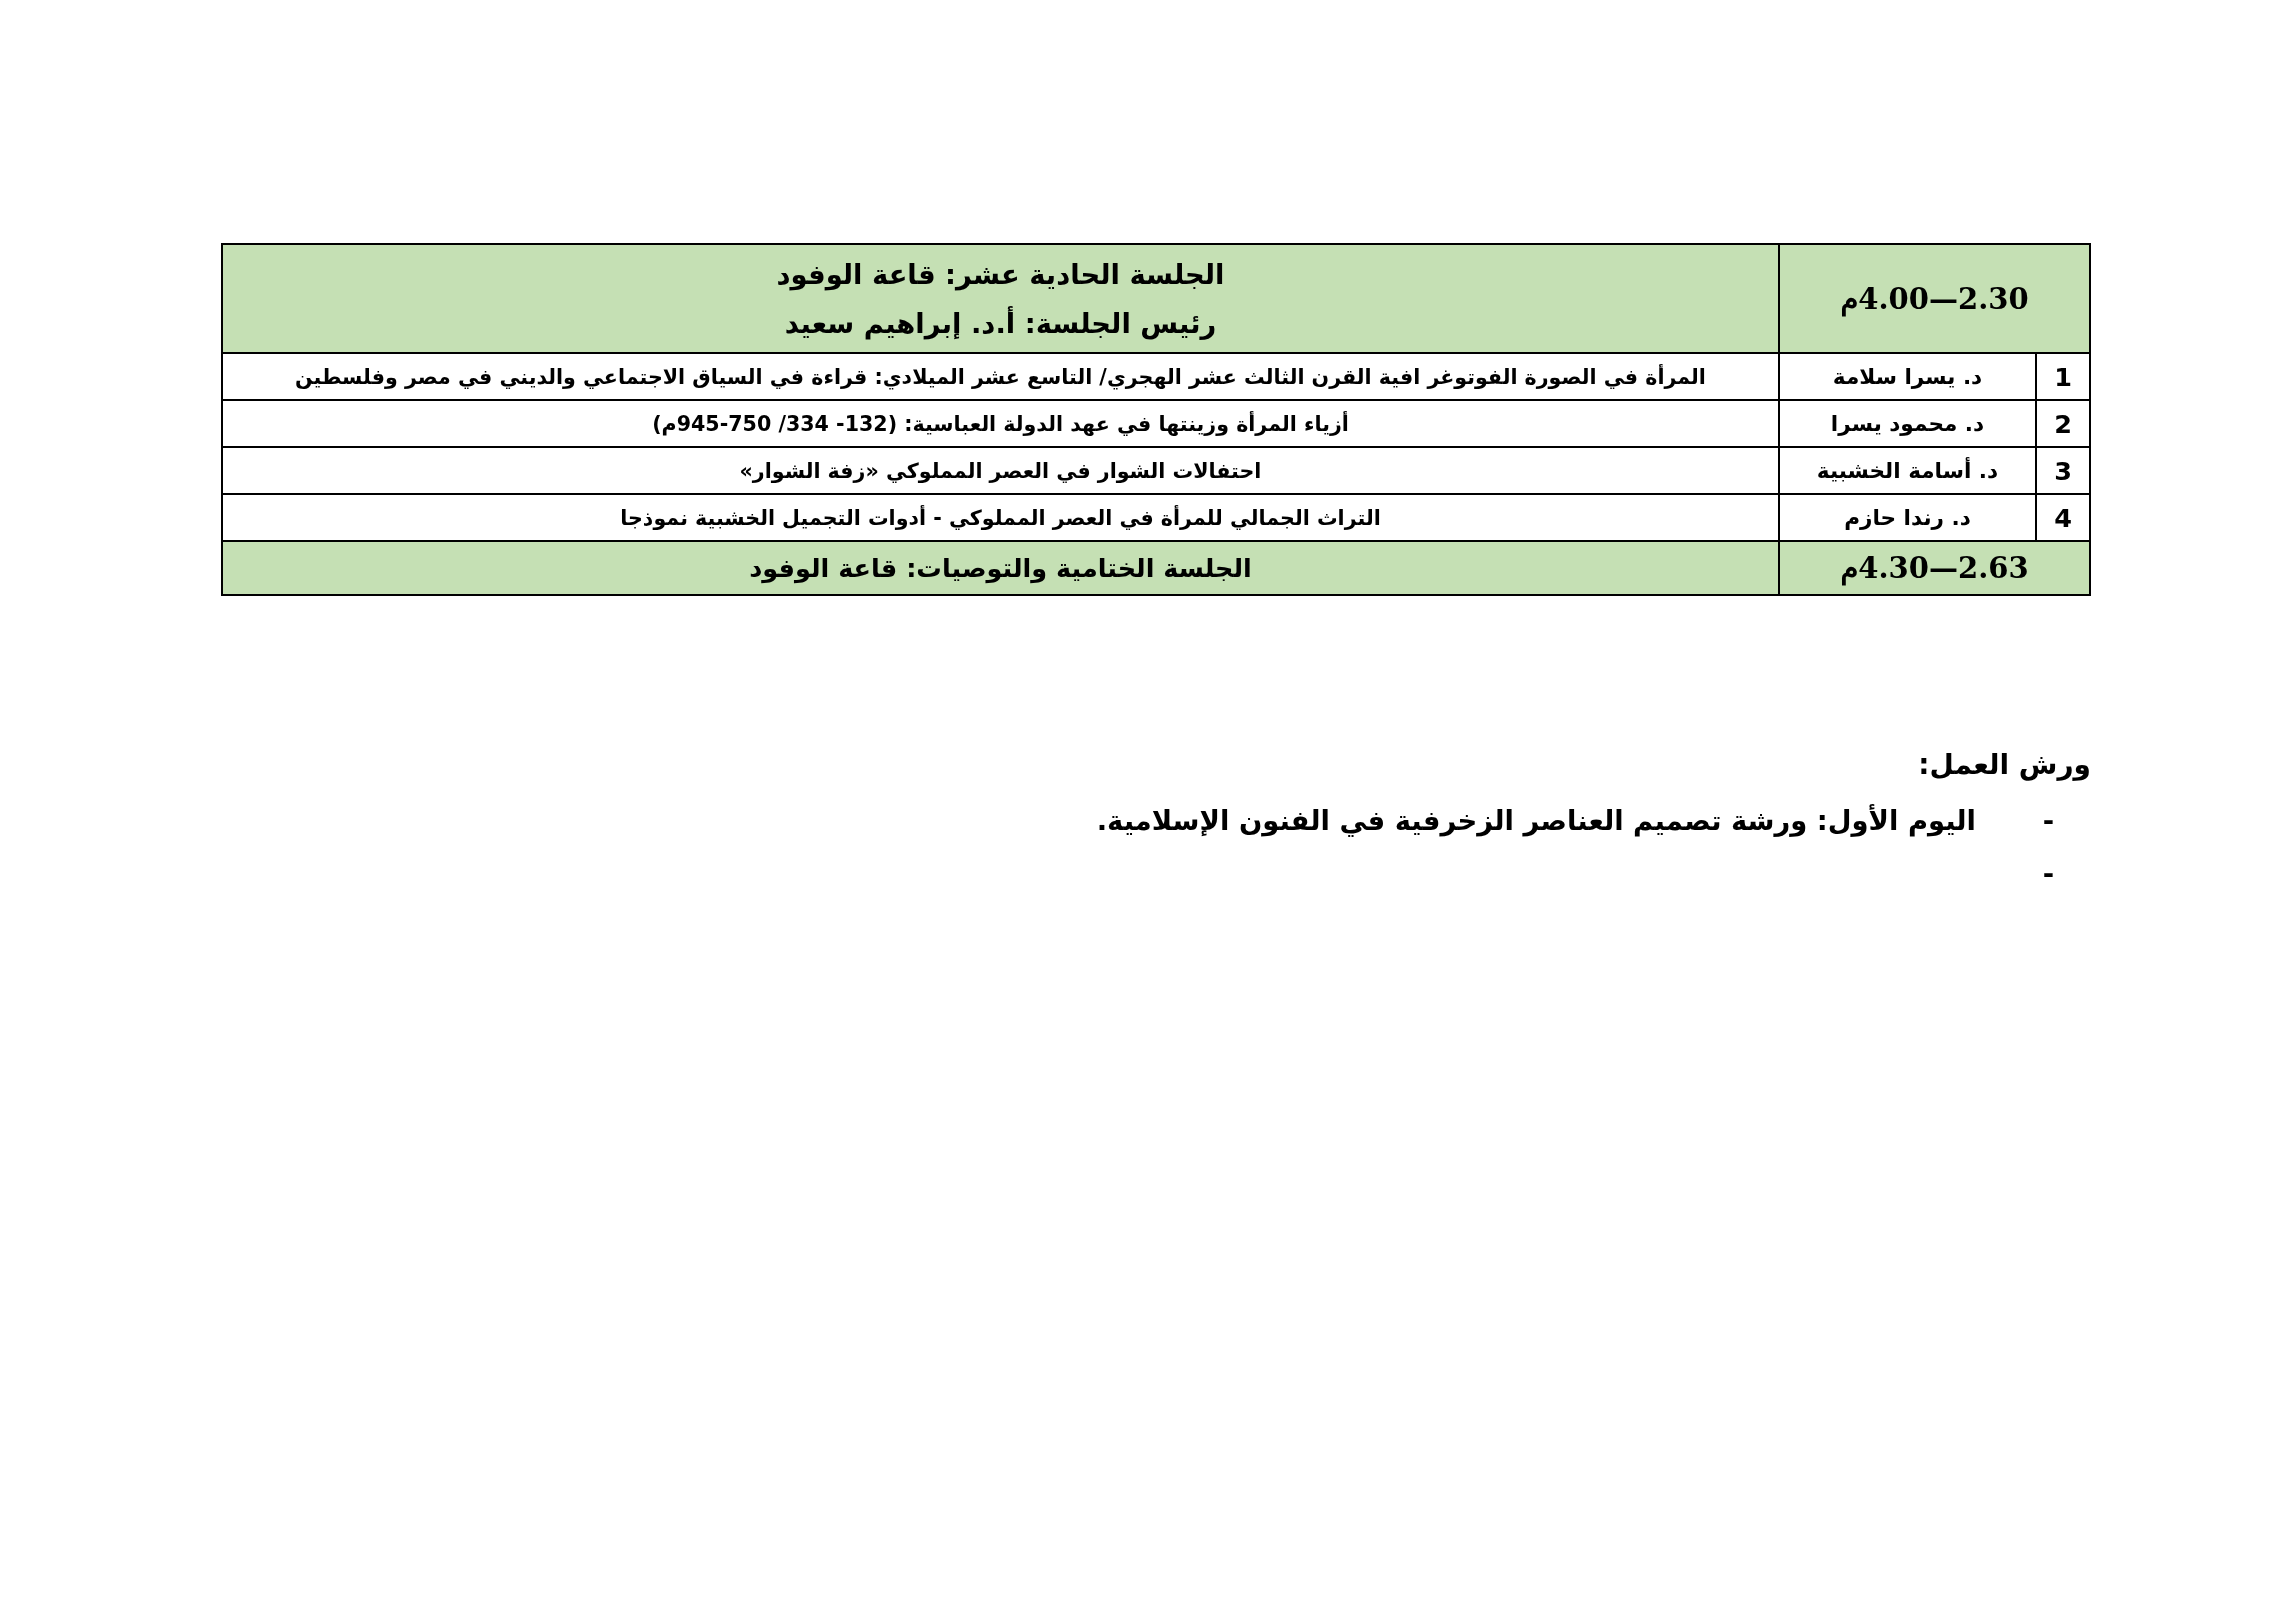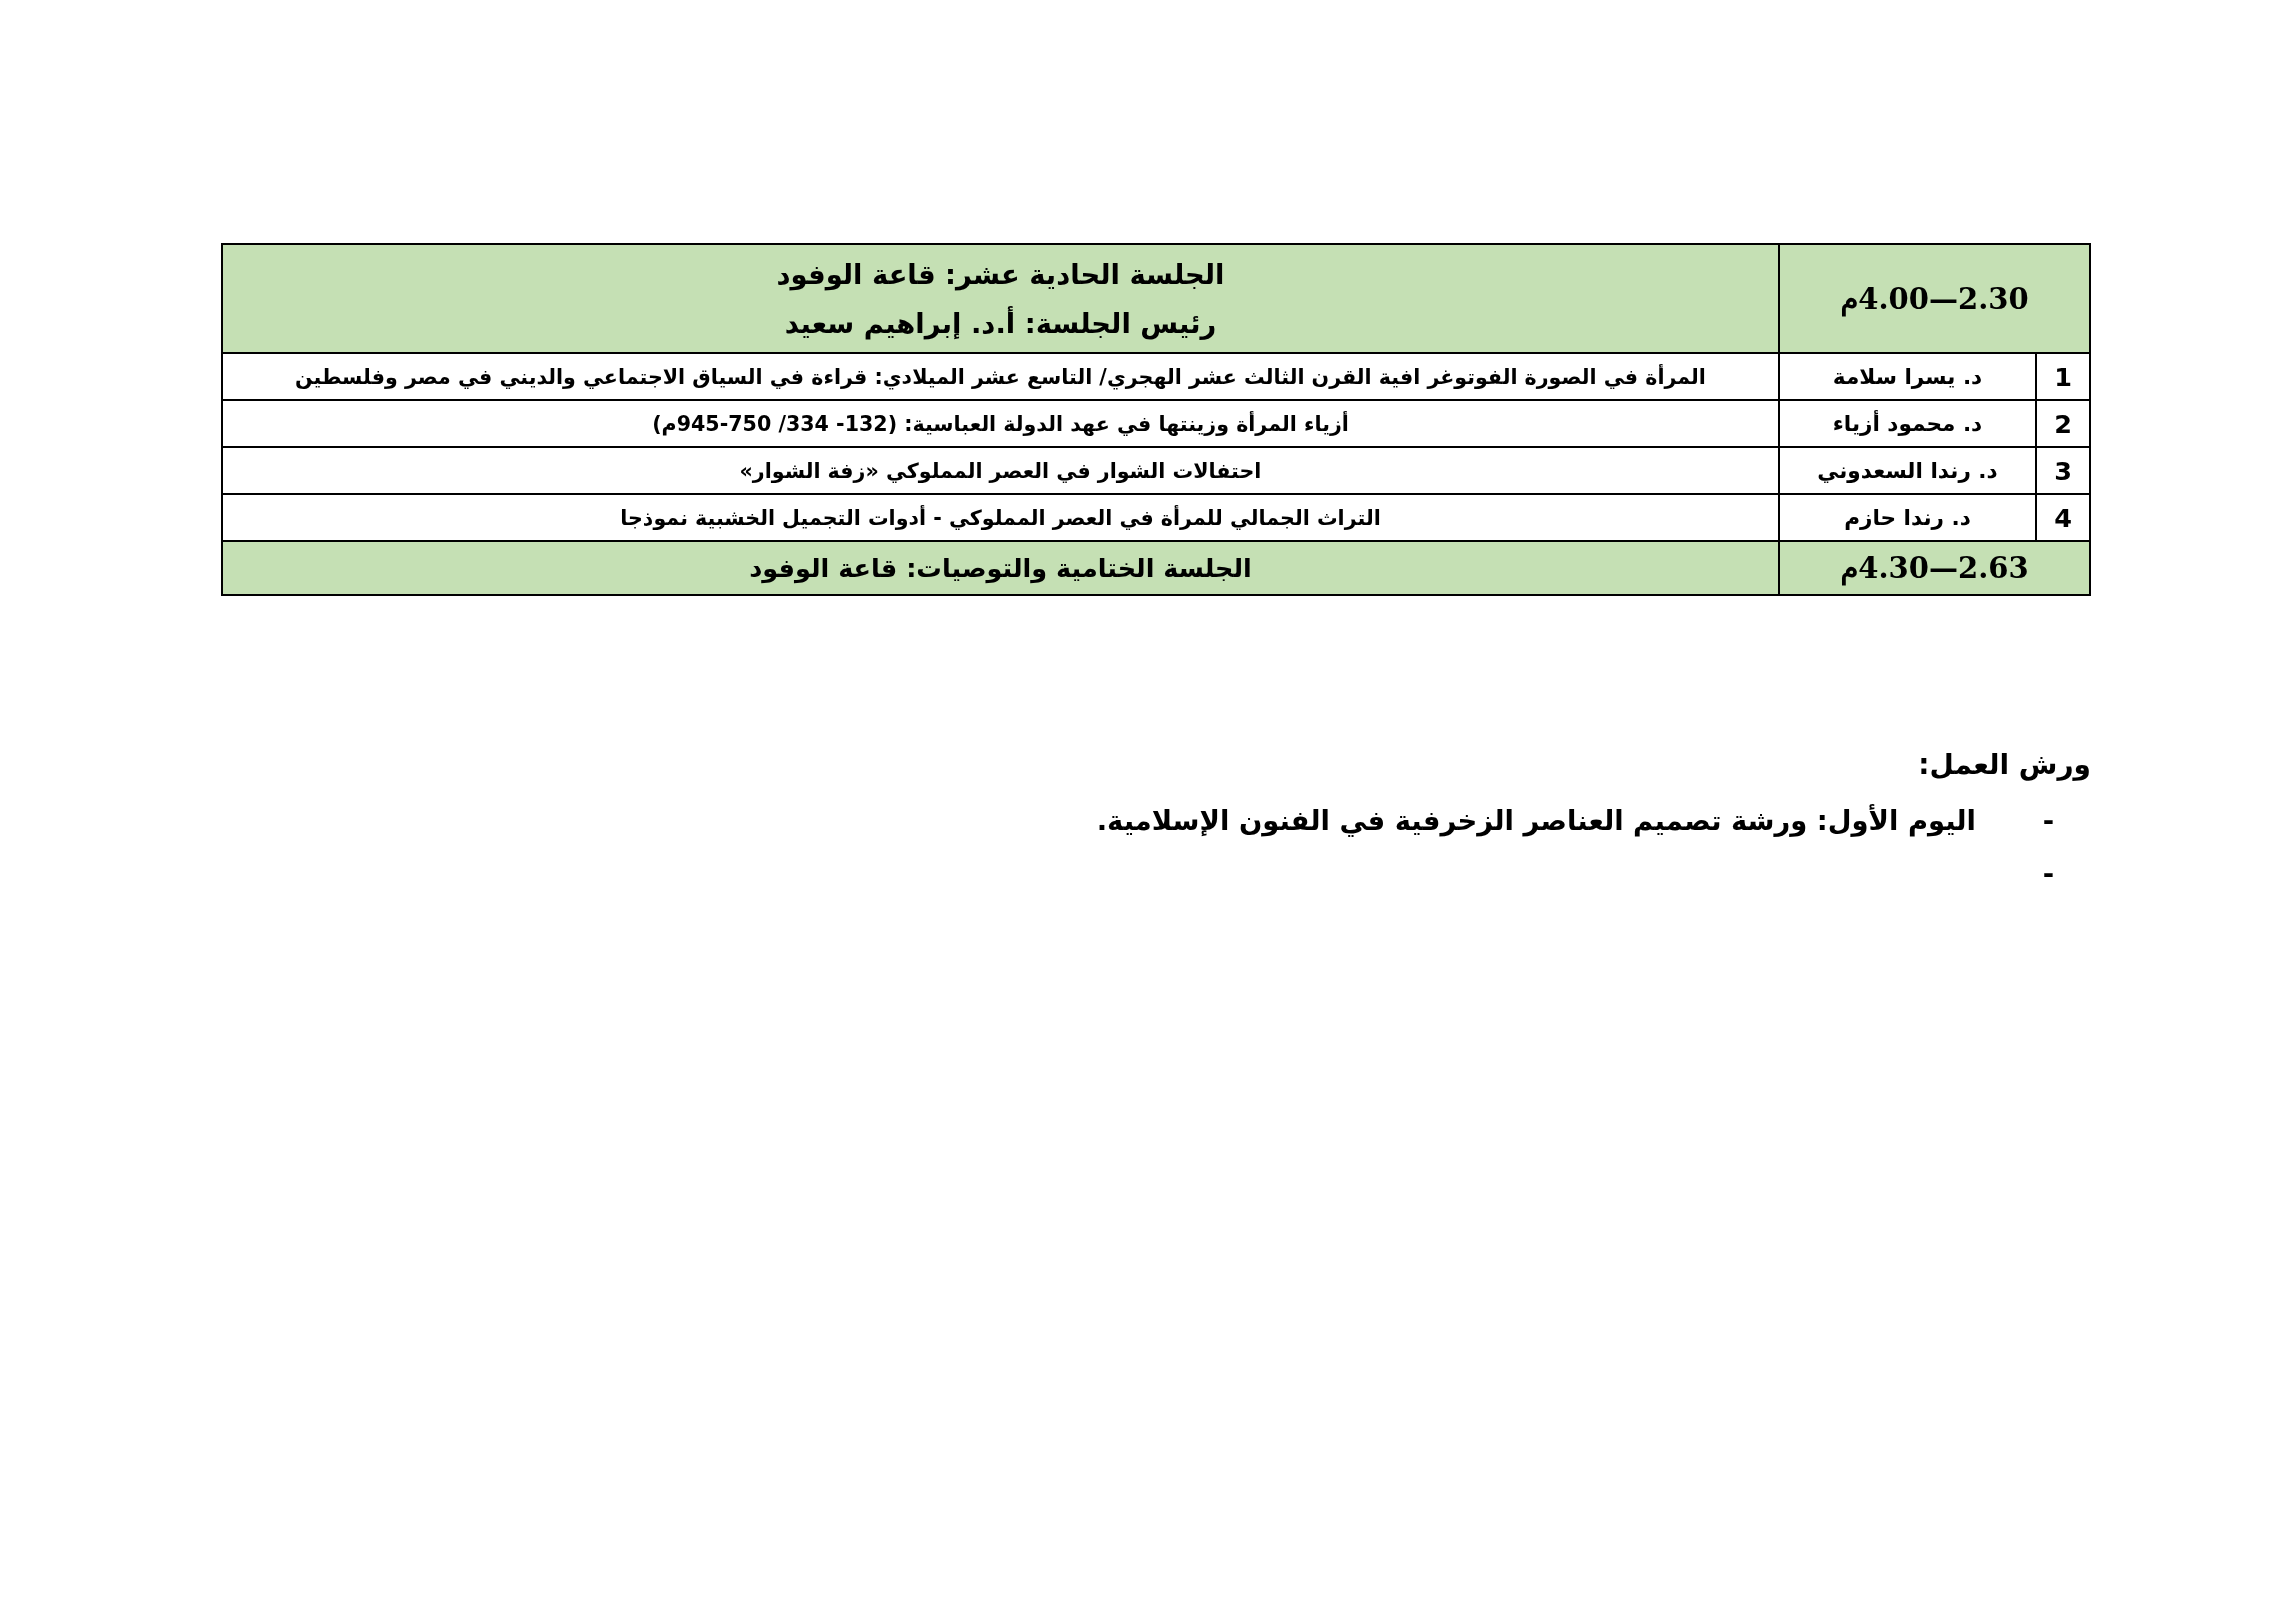--- a/index.html
+++ b/index.html
@@ -121,27 +121,27 @@
     </tr>
 
     <tr class="body-row">
       <td class="num-cell">1</td>
       <td class="speaker-cell">د. يسرا سلامة</td>
       <td class="title-cell">المرأة في الصورة الفوتوغر افية القرن الثالث عشر الهجري/ التاسع عشر الميلادي: قراءة في السياق الاجتماعي والديني في مصر وفلسطين</td>
     </tr>
 
     <tr class="body-row">
       <td class="num-cell">2</td>
-      <td class="speaker-cell">د. محمود أزياء</td>
+      <td class="speaker-cell">د. محمود يسرا</td>
       <td class="title-cell">أزياء المرأة وزينتها في عهد الدولة العباسية: (132- 334/ 750-945م)</td>
     </tr>
 
     <tr class="body-row">
       <td class="num-cell">3</td>
-      <td class="speaker-cell">د. رندا السعدوني</td>
+      <td class="speaker-cell">د. أسامة الخشبية</td>
       <td class="title-cell">احتفالات الشوار في العصر المملوكي «زفة الشوار»</td>
     </tr>
 
     <tr class="body-row">
       <td class="num-cell">4</td>
       <td class="speaker-cell">د. رندا حازم</td>
       <td class="title-cell">التراث الجمالي للمرأة في العصر المملوكي - أدوات التجميل الخشبية نموذجا</td>
     </tr>
 
     <tr class="ftr">

